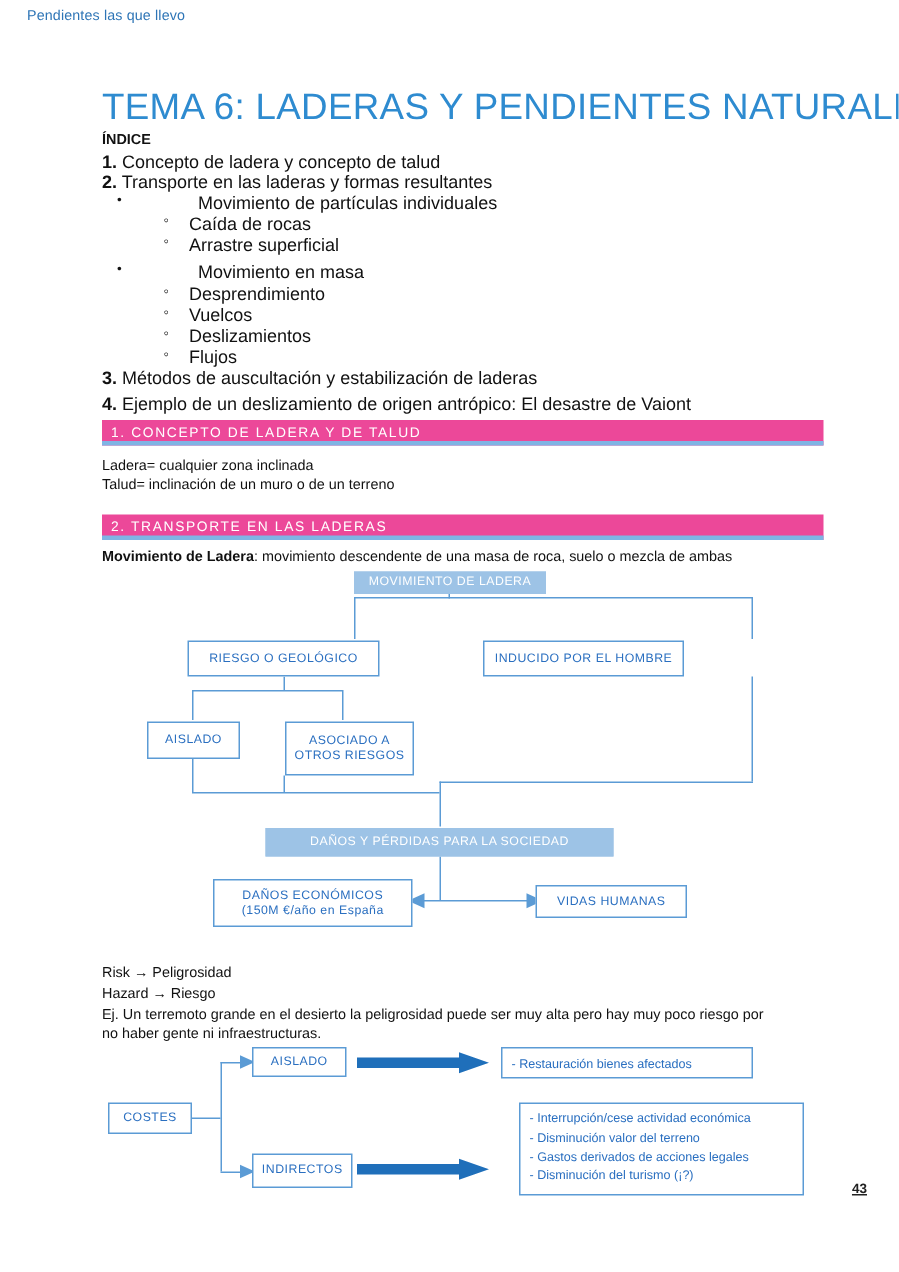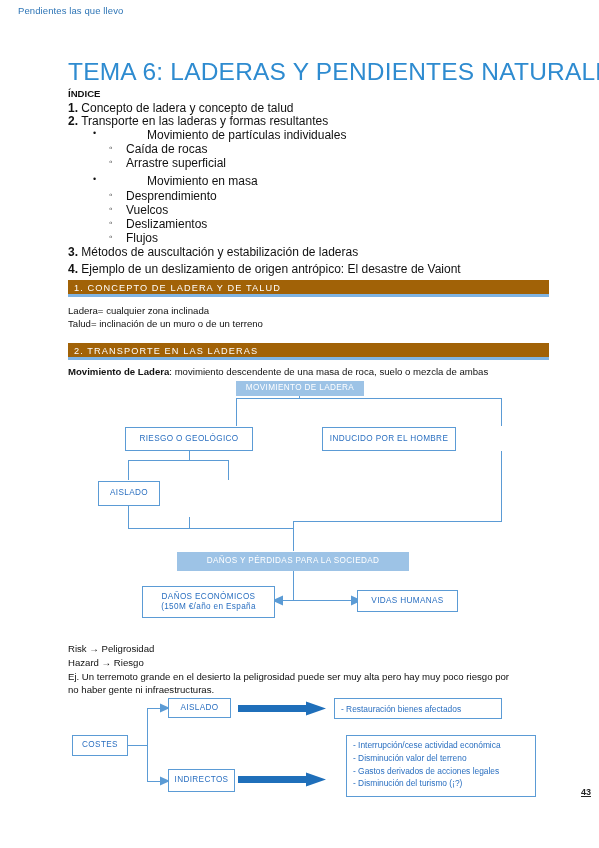--- a/index.html
+++ b/index.html
@@ -31,29 +31,29 @@
   }
 
   
   .indice-head {
     position: absolute; left: 68px; top: 88px;
     font-size: 9.6px; font-weight: bold; color: #111;
   }
   .idx { position: absolute; left: 68px; font-size: 12px; color: #111; white-space: nowrap; }
   .idx b { font-weight: bold; }
   .lvl1 { left: 68px; }
-  .lvl2 { left: 108px; padding-left: 39px; }
+  .lvl2 { left: 93px; padding-left: 39px; }
   .lvl3 { left: 126px; }
   .bullet-disc::before { content: "\2022"; position: absolute; left: -15px; top: 0px; font-size: 9px; }
   .bullet-circ::before { content: "\25E6"; position: absolute; left: -17px; top: 0px; font-size: 10px; }
 
   
   .secbar {
     position: absolute; left: 68px; width: 481px; height: 17px;
-    background: #a16207;
+    background: #ec4899;
     border-bottom: 3px solid #7fb4e4;
     color: #ffffff; font-size: 9.2px; letter-spacing: 1.1px;
     padding: 3px 0 0 6px; white-space: nowrap;
   }
   .para {
     position: absolute; left: 68px; font-size: 9.6px; color: #111; white-space: nowrap;
   }
   .para b { font-weight: bold; }
 
   .node {
@@ -78,21 +78,21 @@
   .barrow { position: absolute; }
 
   
   .listbox {
     position: absolute; border: 1.1px solid #5b9bd5; background: #fff;
     color: #2a6fc0; font-size: 8.4px; line-height: 1.52;
     padding: 3px 6px; white-space: nowrap;
   }
 
   .pagenum {
-    position: absolute; right: 8px; top: 787px;
+    position: absolute; right: 21px; top: 787px;
     font-size: 9px; font-weight: bold; color: #222; text-decoration: underline;
   }
 </style>
 </head>
 <body>
 
 <div id="page">
 
   <div class="topbar">
     <div class="doc-tab">Pendientes las que llevo</div>
@@ -161,20 +161,21 @@
   </svg>
 
   <div class="node fill" style="left:236px; top:381px; width:128px; height:15px;">MOVIMIENTO DE LADERA</div>
 
   <div class="node" style="left:125px; top:427px; width:128px; height:24px;">RIESGO O GEOLÓGICO</div>
 
   <div class="node" style="left:322px; top:427px; width:134px; height:24px;">INDUCIDO POR EL HOMBRE</div>
 
   <div class="node" style="left:98px; top:481px; width:62px; height:25px;">AISLADO</div>
 
+  <div class="node multi" style="left:190px; top:481px; width:86px; height:36px; padding:0 4px;">ASOCIADO A OTROS RIESGOS</div>
 
   <div class="node fill" style="left:177px; top:552px; width:232px; height:19px;">DAÑOS Y PÉRDIDAS PARA LA SOCIEDAD</div>
 
   <div class="node multi" style="left:142px; top:586px; width:133px; height:32px; padding:0 5px;">DAÑOS ECONÓMICOS (150M €/año en España</div>
 
   <div class="node" style="left:357px; top:590px; width:101px; height:22px;">VIDAS HUMANAS</div>
 
   <div class="para" style="top:643px">Risk → Peligrosidad</div>
   <div class="para" style="top:657px">Hazard → Riesgo</div>
   <div class="para" style="top:671px">Ej. Un terremoto grande en el desierto la peligrosidad puede ser muy alta pero hay muy poco riesgo por</div>

